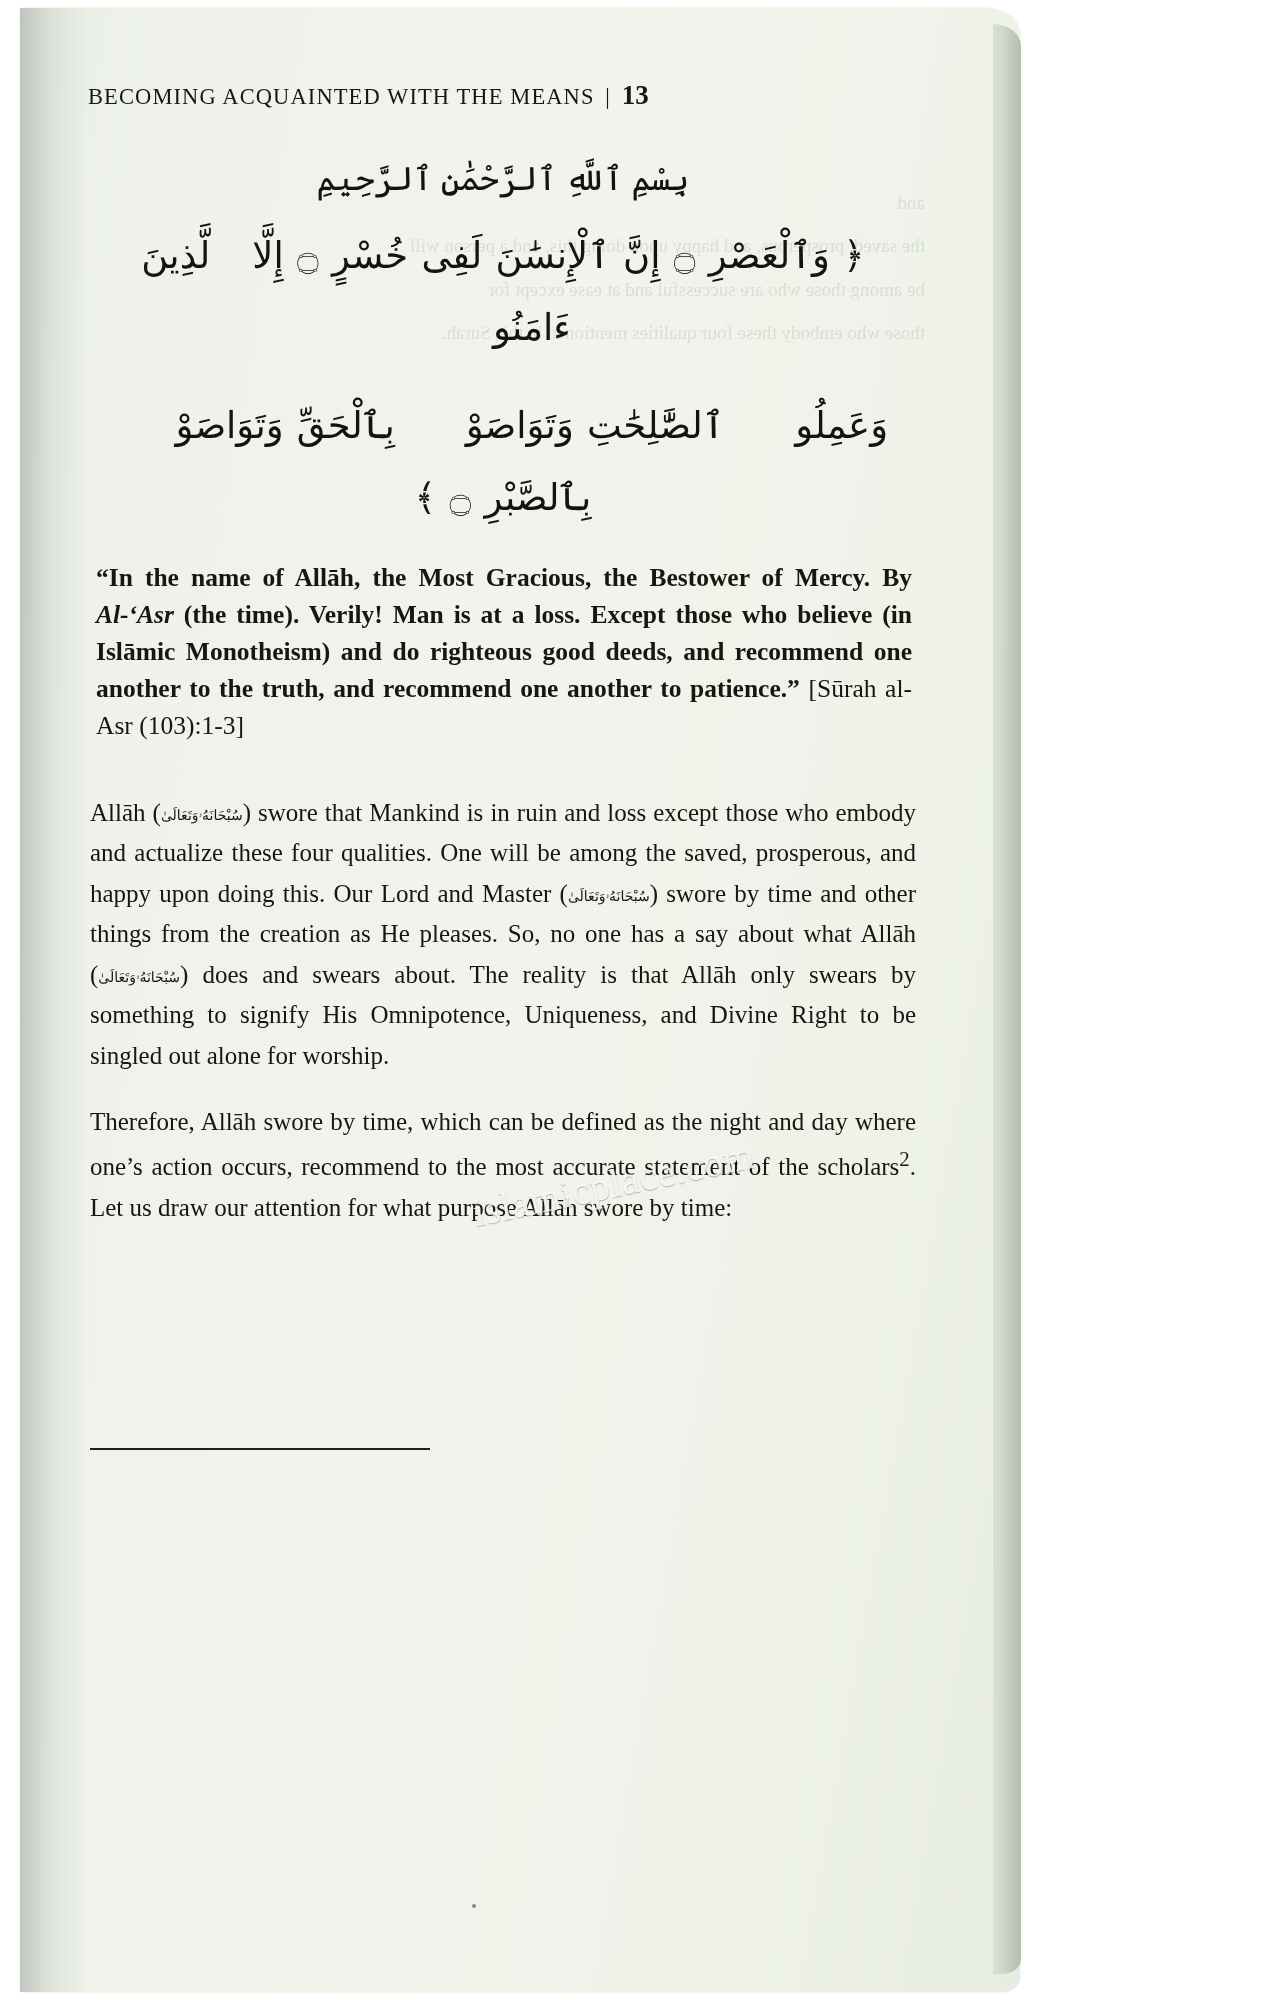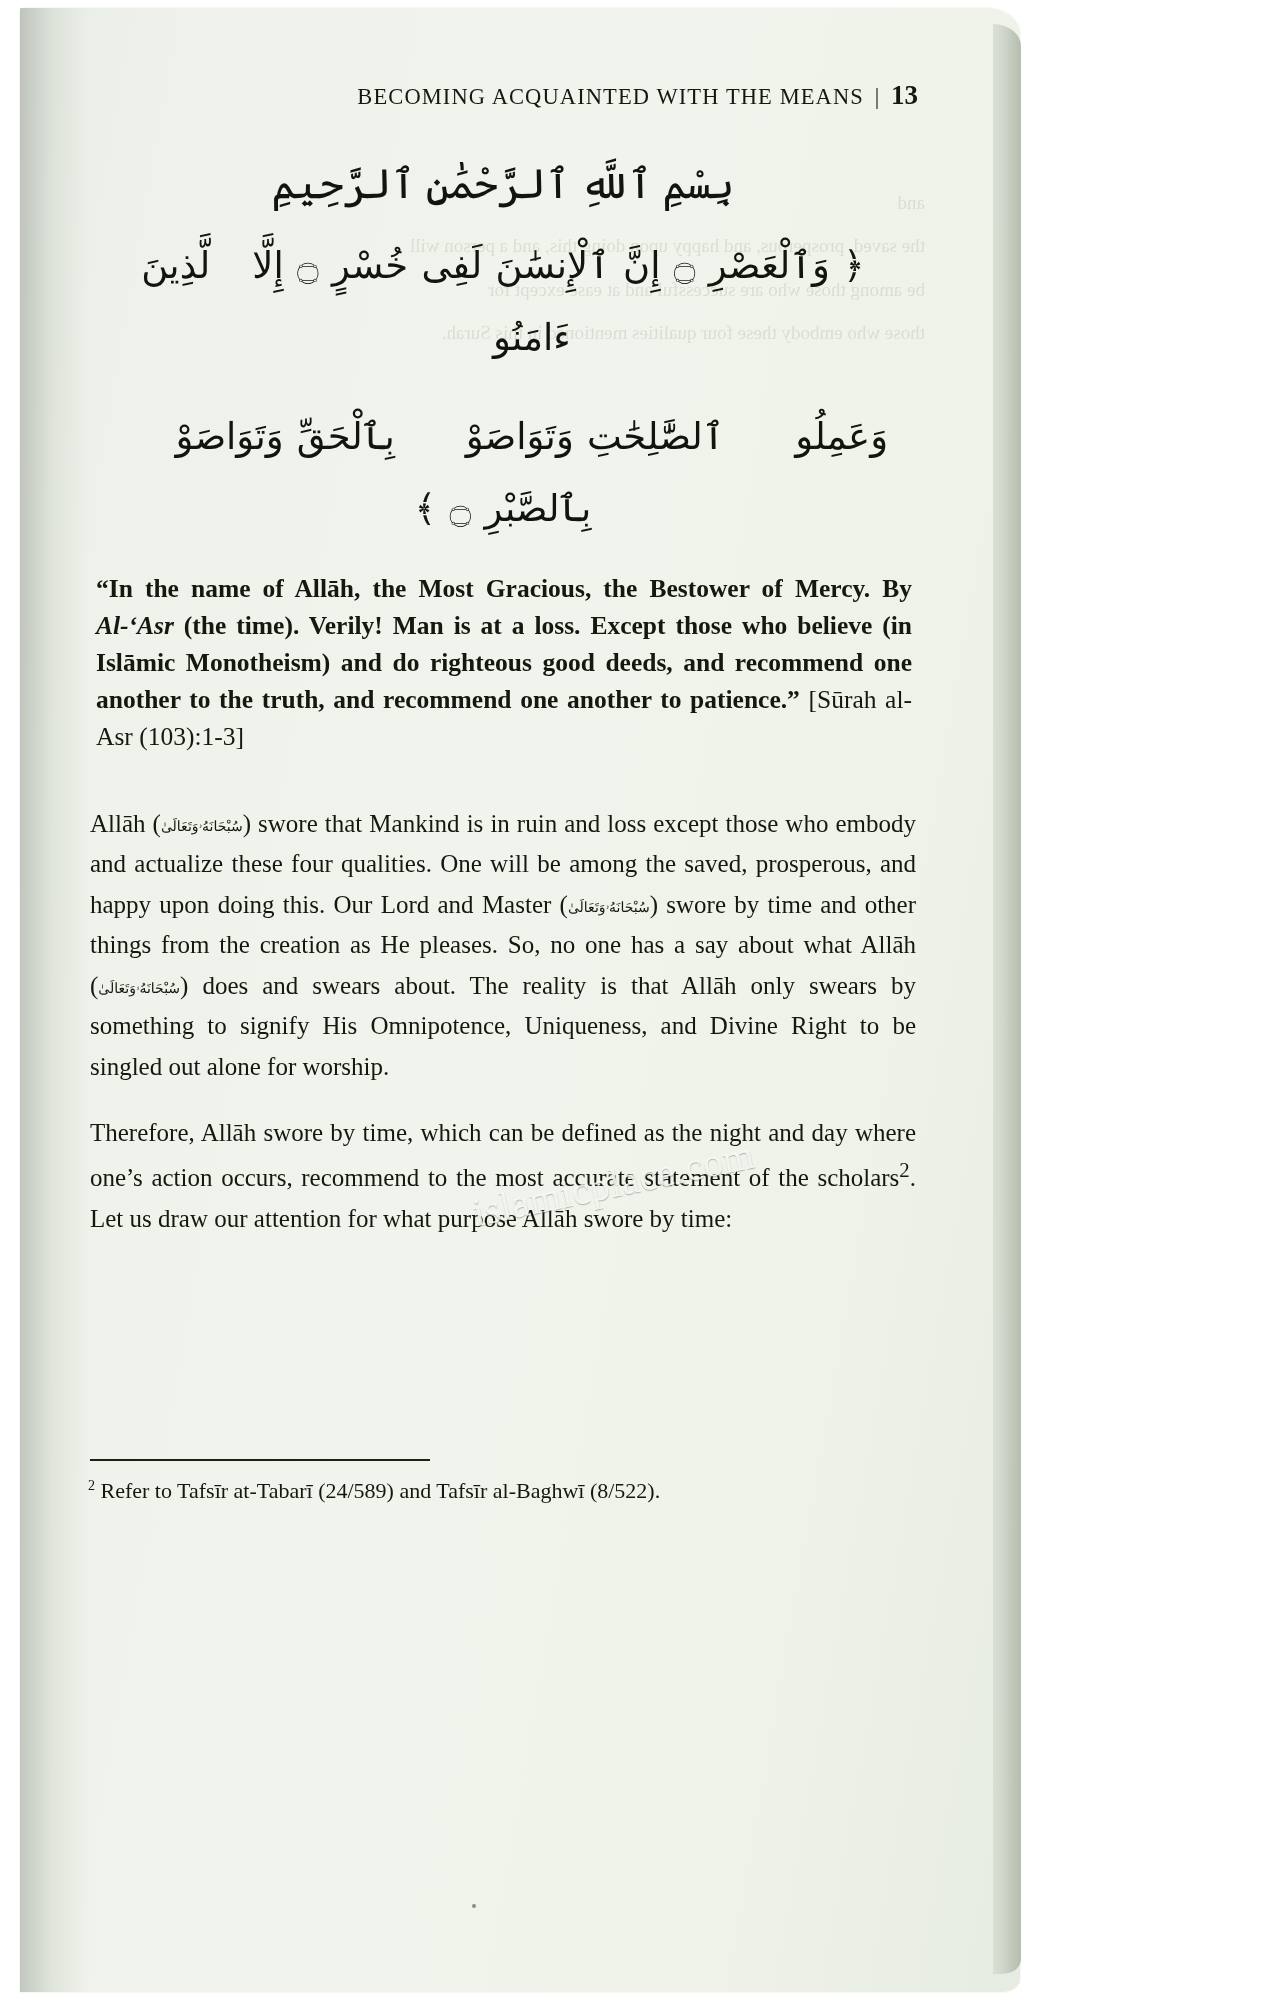--- a/index.html
+++ b/index.html
@@ -89,21 +89,21 @@
   
   .content {
     position: absolute;
     left: 68px;
     top: 72px;
     width: 830px;
     color: #14180f;
   }
 
   .running-head {
-    text-align: right;
+    text-align: left;
     letter-spacing: 0.4px;
     margin-bottom: 46px;
   }
   .running-head .line1 {
     font-size: 22.5px;
     font-variant: small-caps;
     text-transform: uppercase;
     letter-spacing: 1.1px;
   }
   .running-head .line1 .pipe { padding: 0 4px; }
@@ -115,21 +115,21 @@
   .running-head .line2 {
     font-size: 22.5px;
     font-variant: small-caps;
     text-transform: uppercase;
     letter-spacing: 1.1px;
     margin-top: -2px;
   }
 
   .basmala {
     text-align: center;
-    font-size: 41px;
+    font-size: 33px;
     line-height: 1.35;
     direction: rtl;
     margin: 14px 0 18px 0;
     color: #11150d;
   }
   .ayah {
     text-align: center;
     font-size: 37px;
     line-height: 1.95;
     direction: rtl;
@@ -244,24 +244,20 @@
         <span>Allāh (</span><span class="ar-inline">سُبْحَانَهُۥوَتَعَالَىٰ</span><span>) swore that Mankind is in ruin and loss except those who embody and actualize these four qualities. One will be among the saved, prosperous, and happy upon doing this. Our Lord and Master (</span><span class="ar-inline">سُبْحَانَهُۥوَتَعَالَىٰ</span><span>) swore by time and other things from the creation as He pleases. So, no one has a say about what Allāh (</span><span class="ar-inline">سُبْحَانَهُۥوَتَعَالَىٰ</span><span>) does and swears about. The reality is that Allāh only swears by something to signify His Omnipotence, Uniqueness, and Divine Right to be singled out alone for worship.</span>
       </p>
 
       <p class="para">
         <span>Therefore, Allāh swore by time, which can be defined as the night and day where one’s action occurs, recommend to the most accurate statement of the scholars</span><sup>2</sup><span>. Let us draw our attention for what purpose Allāh swore by time:</span>
       </p>
 
       <div style="height:170px"></div>
 
       <div class="footnote-rule"></div>
-      <div class="footnote">
-        <sup>2</sup>
-        <span>Refer to Tafsīr at-Tabarī (24/589) and Tafsīr al-Baghwī (8/522).</span>
-      </div>
 
     </div>
 
     <div class="gutter"></div>
     <div class="dot"></div>
   </div>
 
   <div class="watermark">islamicplace.com</div>
 
 </div>

